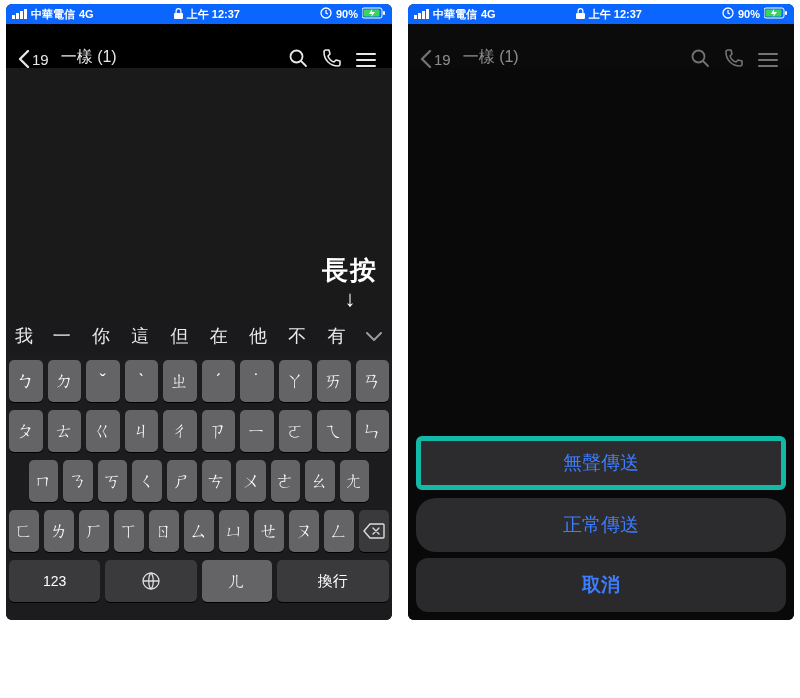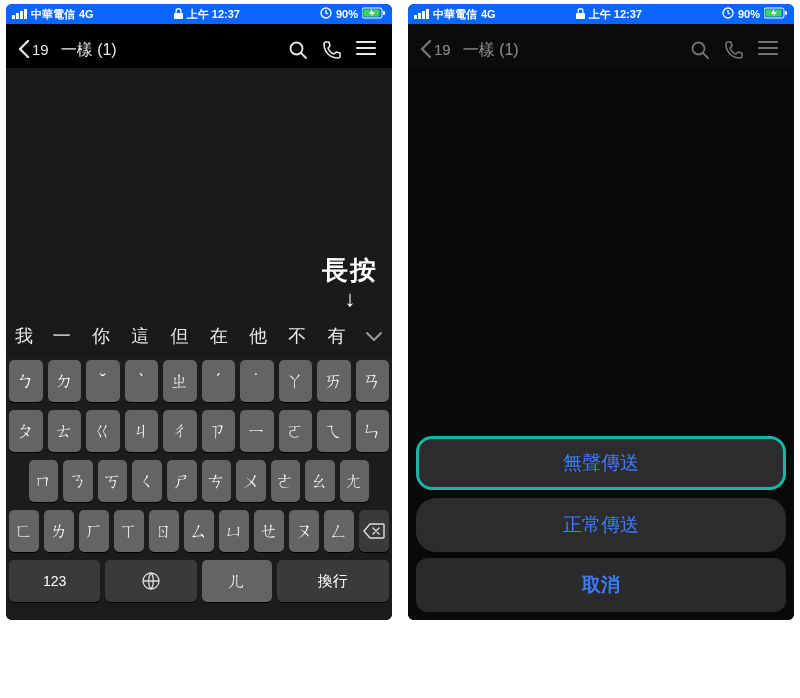--- a/index.html
+++ b/index.html
@@ -39,23 +39,23 @@
   .signal-bars span { width: 3px; background:#fff; display:block; }
   .signal-bars span:nth-child(1){height:4px}
   .signal-bars span:nth-child(2){height:6px}
   .signal-bars span:nth-child(3){height:8px}
   .signal-bars span:nth-child(4){height:10px}
   
   .nav {
     height: 44px;
     background: #000;
     display:flex;
-    align-items:flex-start;
+    align-items:flex-end;
     gap: 6px;
-    padding: 16px 12px;
+    padding: 0 12px;
     color: #e8e8e8;
   }
   .back { display:flex; align-items:center; gap:2px; color:#e8e8e8; }
   .chev-left svg{display:block}
   .back-num { font-size: 15px; }
   .title { font-size: 16px; font-weight:500; margin-left:6px; }
   .nav-spacer { flex: 1; }
   .nav-icon { width: 28px; display:flex; justify-content:center; }
   
   .chat-area {
@@ -137,22 +137,22 @@
   }
   .sheet-btn {
     height: 54px;
     background:#2c2c2e;
     color:#3d7dff;
     font-size:19px;
     border-radius:20px;
     display:flex; align-items:center; justify-content:center;
   }
   .sheet-btn.hl {
-    border:3px solid #14b8a6;
-    border-radius:16px;
+    border:5px solid #14b8a6;
+    border-radius:6px;
   }
   .sheet-cancel {
     height: 54px;
     background:#2a2a2c;
     color:#3d7dff;
     font-size:19px;
     font-weight:600;
     border-radius:12px;
     display:flex; align-items:center; justify-content:center;
   }

